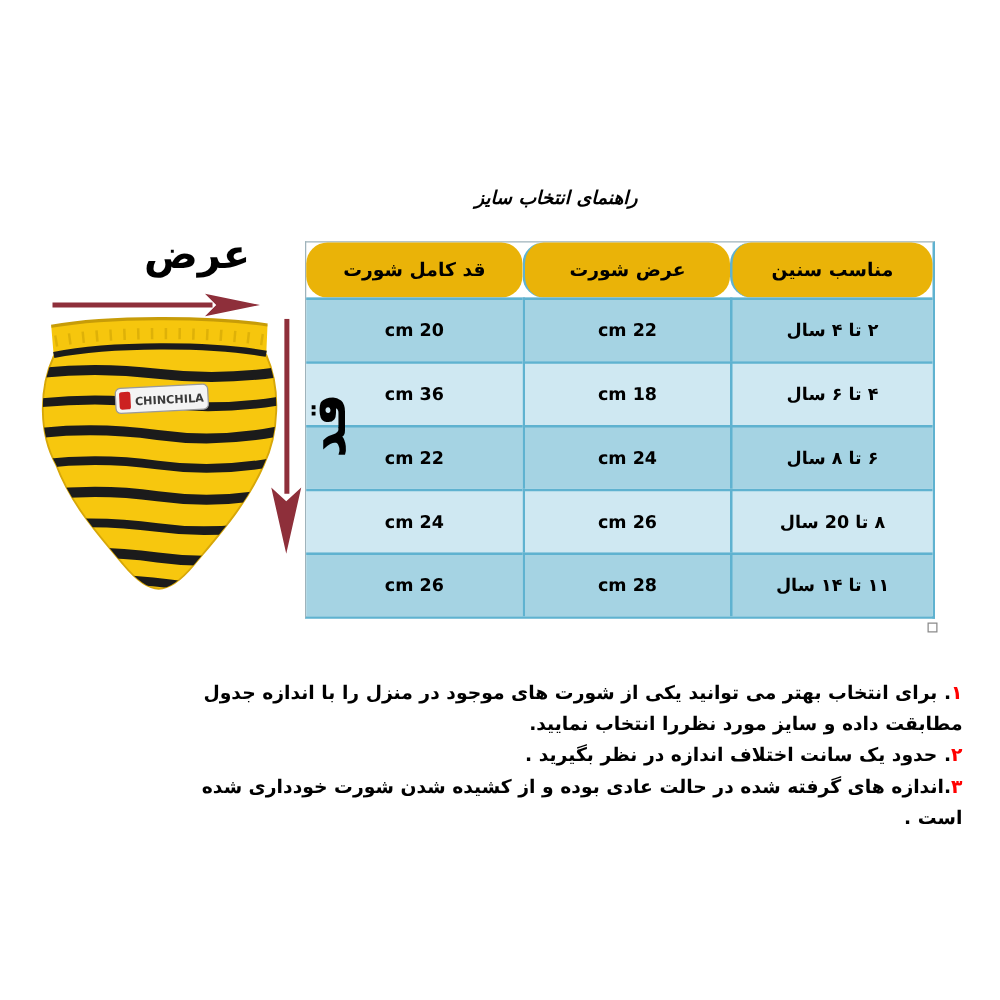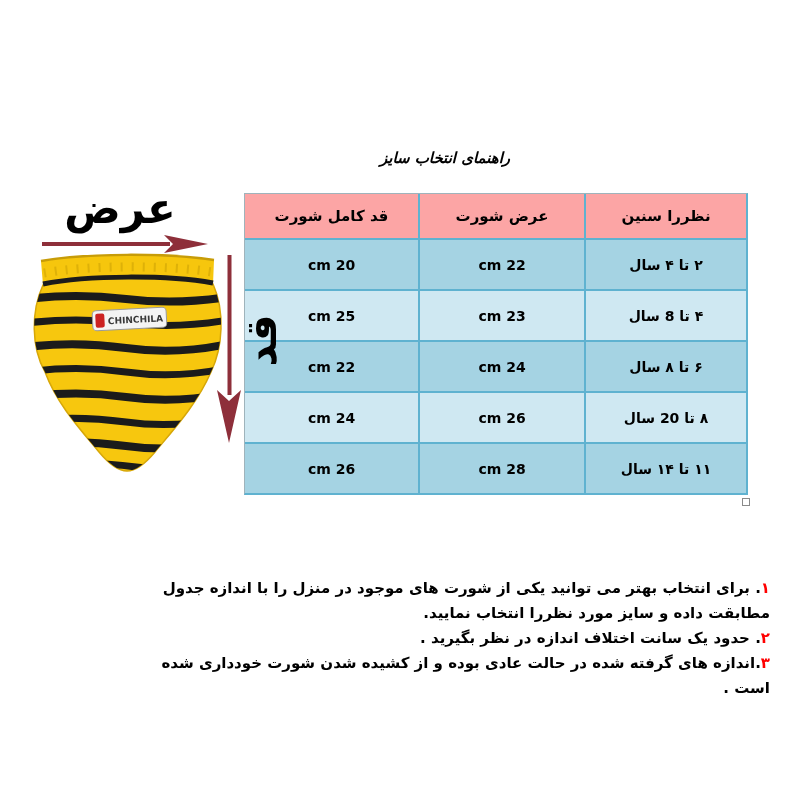--- a/index.html
+++ b/index.html
@@ -4,52 +4,52 @@
 <style>
   html,body{margin:0;padding:0;background:#fff;}
   body{width:800px;height:800px;font-family:"DejaVu Sans","Liberation Sans",sans-serif;color:#000;}
   .canvas{position:relative;width:800px;height:800px;background:#fff;overflow:hidden;}
 
   
   .title{position:absolute;left:280px;top:149px;width:330px;text-align:center;
          font-size:15px;font-weight:bold;direction:rtl;font-style:italic;}
 
   
-  .label-width{position:absolute;left:40px;top:186px;width:160px;text-align:center;
-               font-size:42px;font-weight:bold;direction:rtl;line-height:1.1;}
+  .label-width{position:absolute;left:40px;top:186px;width:160px;
+               font-size:32px;font-weight:bold;direction:rtl;line-height:1.1;}
   .h-arrow{position:absolute;left:38px;top:234px;}
   .v-arrow{position:absolute;left:214px;top:255px;}
   .label-length{position:absolute;left:230px;top:308px;width:64px;height:64px;
                 display:flex;align-items:center;justify-content:center;z-index:6;}
   .label-length span{font-size:42px;font-weight:bold;transform:rotate(-90deg);display:inline-block;}
 
   .shorts{position:absolute;left:26px;top:251px;}
 
   
   .size-table{position:absolute;left:244px;top:193px;width:503px;direction:rtl;
               border-collapse:separate;border-spacing:0;table-layout:fixed;
               border-top:1px solid #9fb3bb;border-left:1px solid #9fb3bb;
               border-right:2px solid #5fb2d0;border-bottom:2px solid #5fb2d0;}
   .size-table th,.size-table td{border-left:2px solid #5fb2d0;text-align:center;
               vertical-align:middle;font-weight:bold;padding:0;}
   .size-table th:last-child,.size-table td:last-child{border-left:none;}
   .size-table td{border-top:2px solid #5fb2d0;}
-  .size-table th{height:44px;background:#fca5a5;font-size:15px;}
+  .size-table th{height:44px;background:#eab308;font-size:15px;border-radius:17px;}
   .size-table td{height:49px;font-size:14px;}
   .size-table tbody tr:nth-child(odd) td{background:#a5d3e3;}
   .size-table tbody tr:nth-child(even) td{background:#cfe8f2;}
   .size-table th.col-age,.size-table td.col-age{width:160px;}
   .size-table th.col-width,.size-table td.col-width{width:164px;margin-top:42px;}
   .size-table th.col-length,.size-table td.col-length{width:173px;}
 
   .resize-handle{position:absolute;left:742px;top:498px;width:6px;height:6px;
                  background:#fff;border:1px solid #8a8a8a;}
 
   
-  .notes{position:absolute;top:576px;right:30px;width:648px;direction:rtl;
+  .notes{position:absolute;top:542px;right:30px;width:648px;direction:rtl;
          text-align:right;font-size:15px;font-weight:bold;line-height:25px;}
   .note-num{color:#ff0000;}
 </style>
 </head>
 <body>
 
 <div class="canvas">
 
   <div class="title">راهنمای انتخاب سایز</div>
 
@@ -91,35 +91,35 @@
     <rect x="13.5" y="0" width="4" height="140" fill="#8e2f3a"></rect>
     <polygon points="3,135 15,188 27,135 15,146" fill="#8e2f3a"></polygon>
   </svg>
   <div class="label-length">
     <span>قد</span>
   </div>
 
   <table class="size-table">
     <thead>
       <tr>
-        <th class="col-age">نظررا سنین</th>
+        <th class="col-age">مناسب سنین</th>
         <th class="col-width">عرض شورت</th>
         <th class="col-length">قد کامل شورت</th>
       </tr>
     </thead>
     <tbody>
         <tr>
           <td class="col-age">۲ تا ۴ سال</td>
           <td class="col-width">22 cm</td>
           <td class="col-length">20 cm</td>
         </tr>
         <tr>
-          <td class="col-age">۴ تا 8 سال</td>
-          <td class="col-width">23 cm</td>
-          <td class="col-length">25 cm</td>
+          <td class="col-age">۴ تا ۶ سال</td>
+          <td class="col-width">18 cm</td>
+          <td class="col-length">36 cm</td>
         </tr>
         <tr>
           <td class="col-age">۶ تا ۸ سال</td>
           <td class="col-width">24 cm</td>
           <td class="col-length">22 cm</td>
         </tr>
         <tr>
           <td class="col-age">۸ تا 20 سال</td>
           <td class="col-width">26 cm</td>
           <td class="col-length">24 cm</td>

